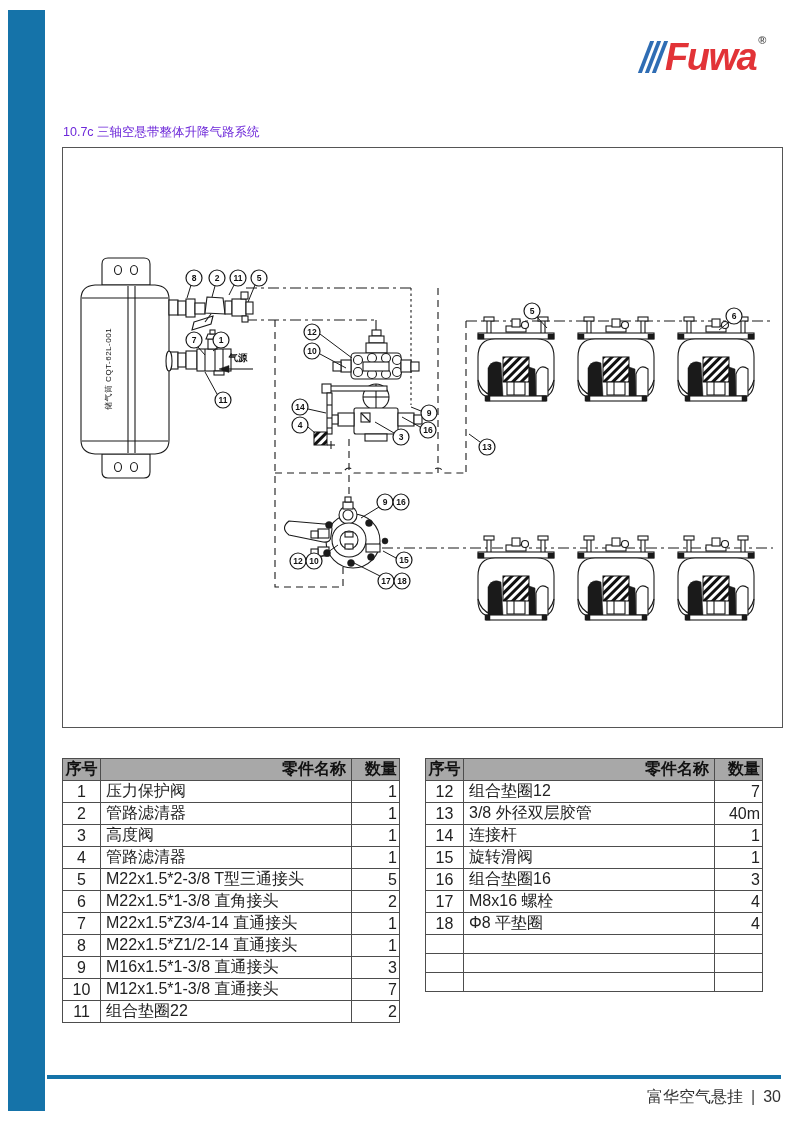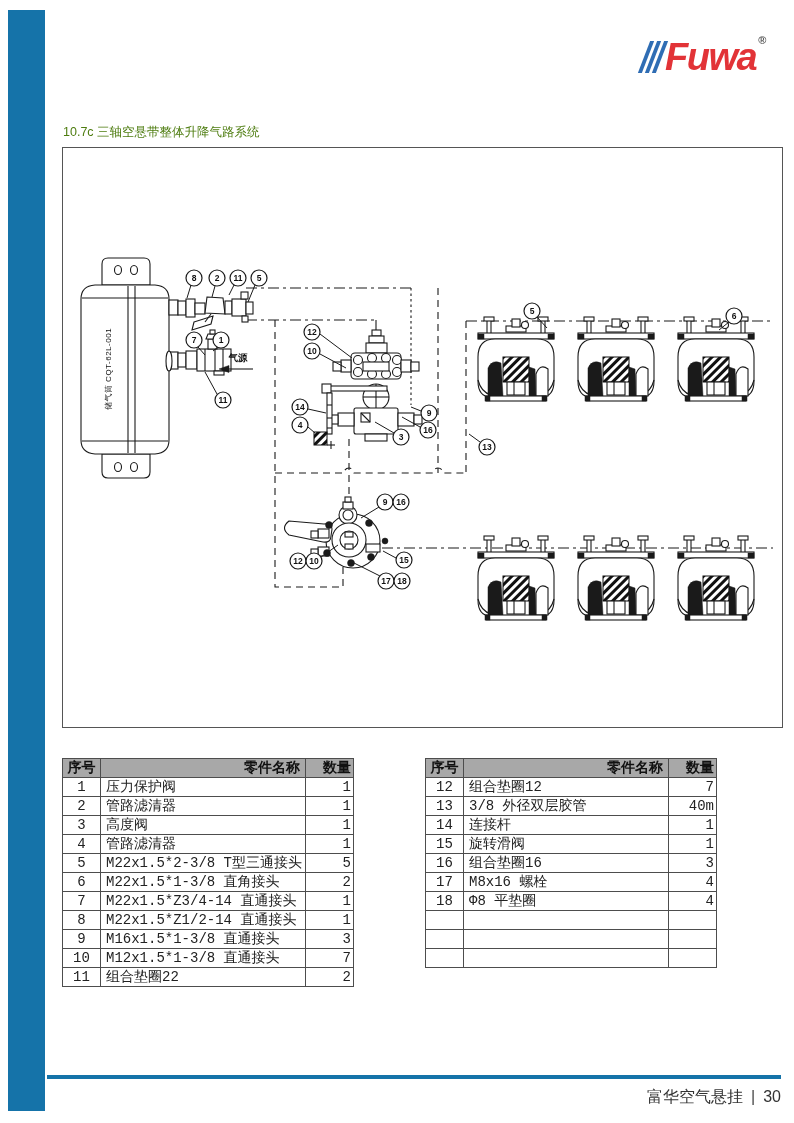--- a/index.html
+++ b/index.html
@@ -4,38 +4,38 @@
 <style>
   html,body{margin:0;padding:0;background:#e9e9e9;}
   .page{position:relative;width:794px;height:1123px;margin:0 auto;background:#fff;overflow:hidden;
         font-family:"Liberation Sans","DejaVu Sans",sans-serif;color:#222;}
   .sidebar{position:absolute;left:8px;top:10px;width:37px;height:1101px;background:#1573a9;}
   
   .logo{position:absolute;left:644px;top:22px;height:46px;display:flex;align-items:flex-end;margin-top:8px;}
   .logo .slash{display:inline-block;width:4px;height:32px;background:#2f6db4;transform:skewX(-21deg);margin-right:3px;margin-bottom:3px;}
   .logo-text{color:#e23337;font-size:38px;font-weight:bold;font-style:italic;letter-spacing:-1.5px;line-height:38px;}
   .reg{font-size:11px;color:#555;font-style:normal;font-weight:bold;vertical-align:26px;margin-left:2px;}
-  .title{position:absolute;left:63px;top:124px;font-size:12.5px;color:#4d7c0f;}
+  .title{position:absolute;left:63px;top:124px;font-size:12.5px;color:#6d28d9;}
   
   .diagram{position:absolute;left:62px;top:147px;width:719px;height:579px;border:1.5px solid #555;background:#fff;}
   .diagram svg{display:block;}
   .mech{stroke:#1a1a1a;fill:#fff;stroke-width:1.1;}
   .mechf{stroke:#1a1a1a;fill:#1a1a1a;stroke-width:.5;}
   .ln{stroke:#1a1a1a;fill:none;stroke-width:1.1;}
   .dashdot{stroke:#1a1a1a;fill:none;stroke-width:1.1;stroke-dasharray:11 4 3 4;}
   .dashed{stroke:#1a1a1a;fill:none;stroke-width:1.1;stroke-dasharray:7 5;}
   .dotted{stroke:#1a1a1a;fill:none;stroke-width:1.1;stroke-dasharray:2.5 3;}
   .co line{stroke:#1a1a1a;stroke-width:1;}
   .co circle{fill:#fff;stroke:#1a1a1a;stroke-width:1.2;}
   .co text{font-size:8.5px;font-weight:bold;fill:#111;text-anchor:middle;font-family:"Liberation Sans",sans-serif;}
   .dlabel{font-size:9.5px;font-weight:bold;fill:#111;text-anchor:middle;font-family:"Liberation Sans",sans-serif;}
   .tanklabel{font-size:8px;fill:#111;text-anchor:middle;font-family:"Liberation Sans",sans-serif;letter-spacing:.5px;}
   
-  table.parts{position:absolute;top:758px;width:292px;border-collapse:collapse;table-layout:fixed;
-              font-size:14px;border:1.5px solid #333;font-family:Liberation Mono, monospace;}
+  table.parts{position:absolute;top:758px;width:338px;border-collapse:collapse;table-layout:fixed;
+              font-size:16px;border:1.5px solid #333;}
   table.parts th,table.parts td{border:1px solid #4d4d4d;height:18px;padding:0 5px;overflow:hidden;white-space:nowrap;}
   table.parts th{background:#a8a8a8;color:#111;font-weight:bold;text-align:right;}
   table.parts th:first-child,table.parts td:first-child{text-align:center;padding:0 2px;}
   table.parts th:last-child,table.parts td:last-child{text-align:right;padding:0 2px;}
   .t-left{left:62px;}
   .t-right{left:425px;}
   
   .footer-line{position:absolute;left:47px;top:1075px;width:734px;height:4px;background:#1573a9;}
   .footer-text{position:absolute;top:1087px;right:13px;font-size:16px;color:#333;}
   .footer-text .sep{margin:0 8px;color:#444;}

